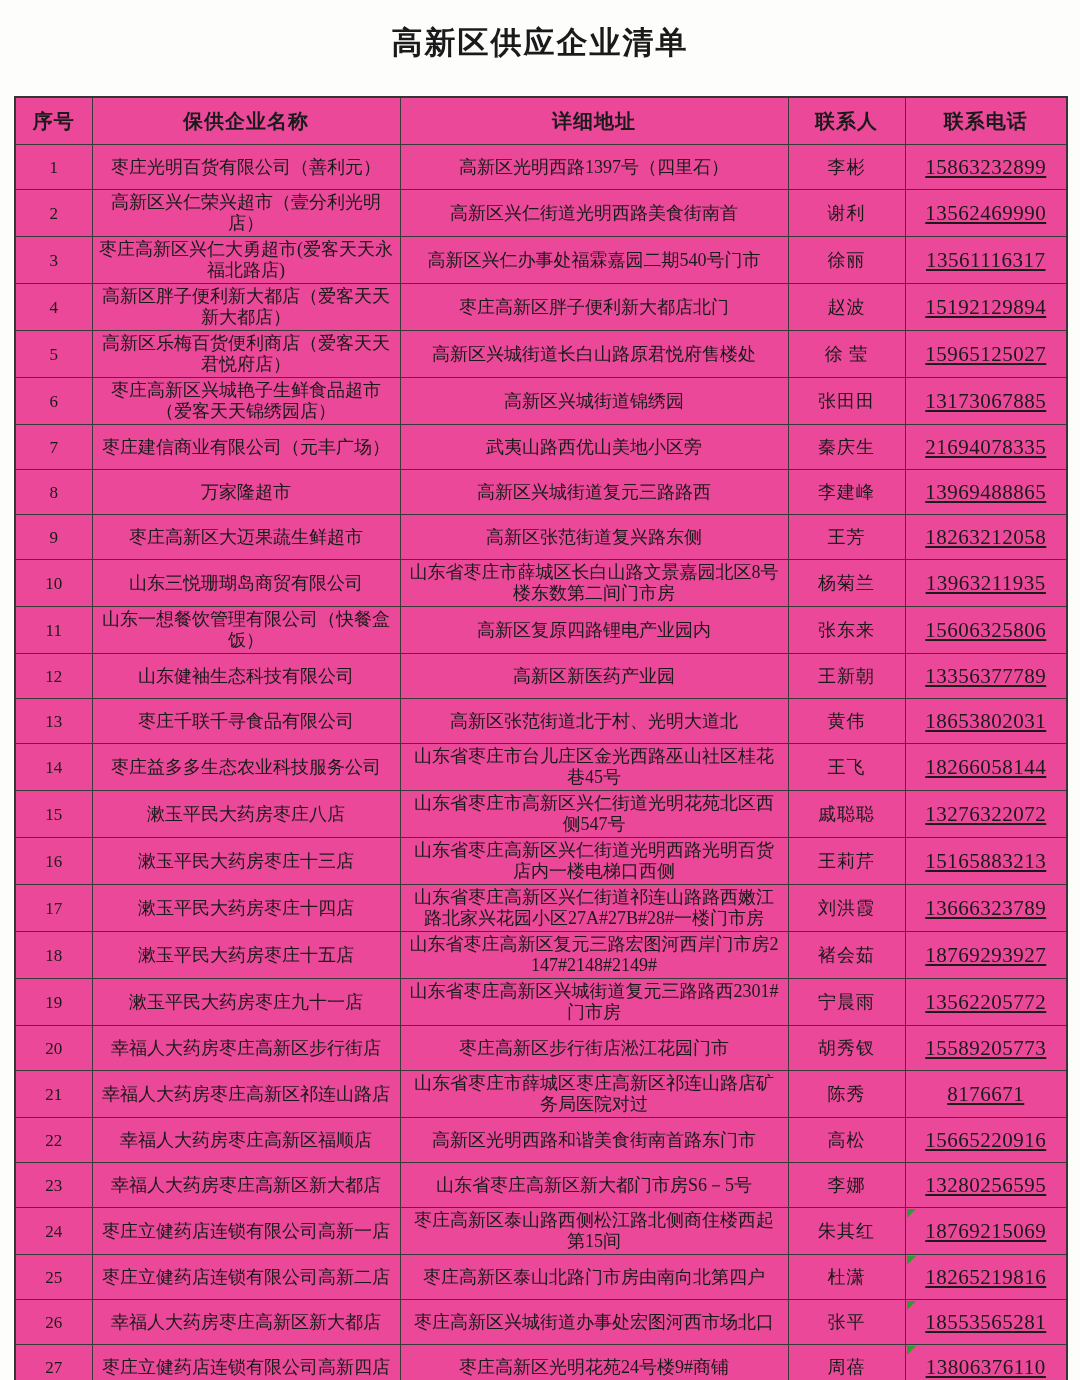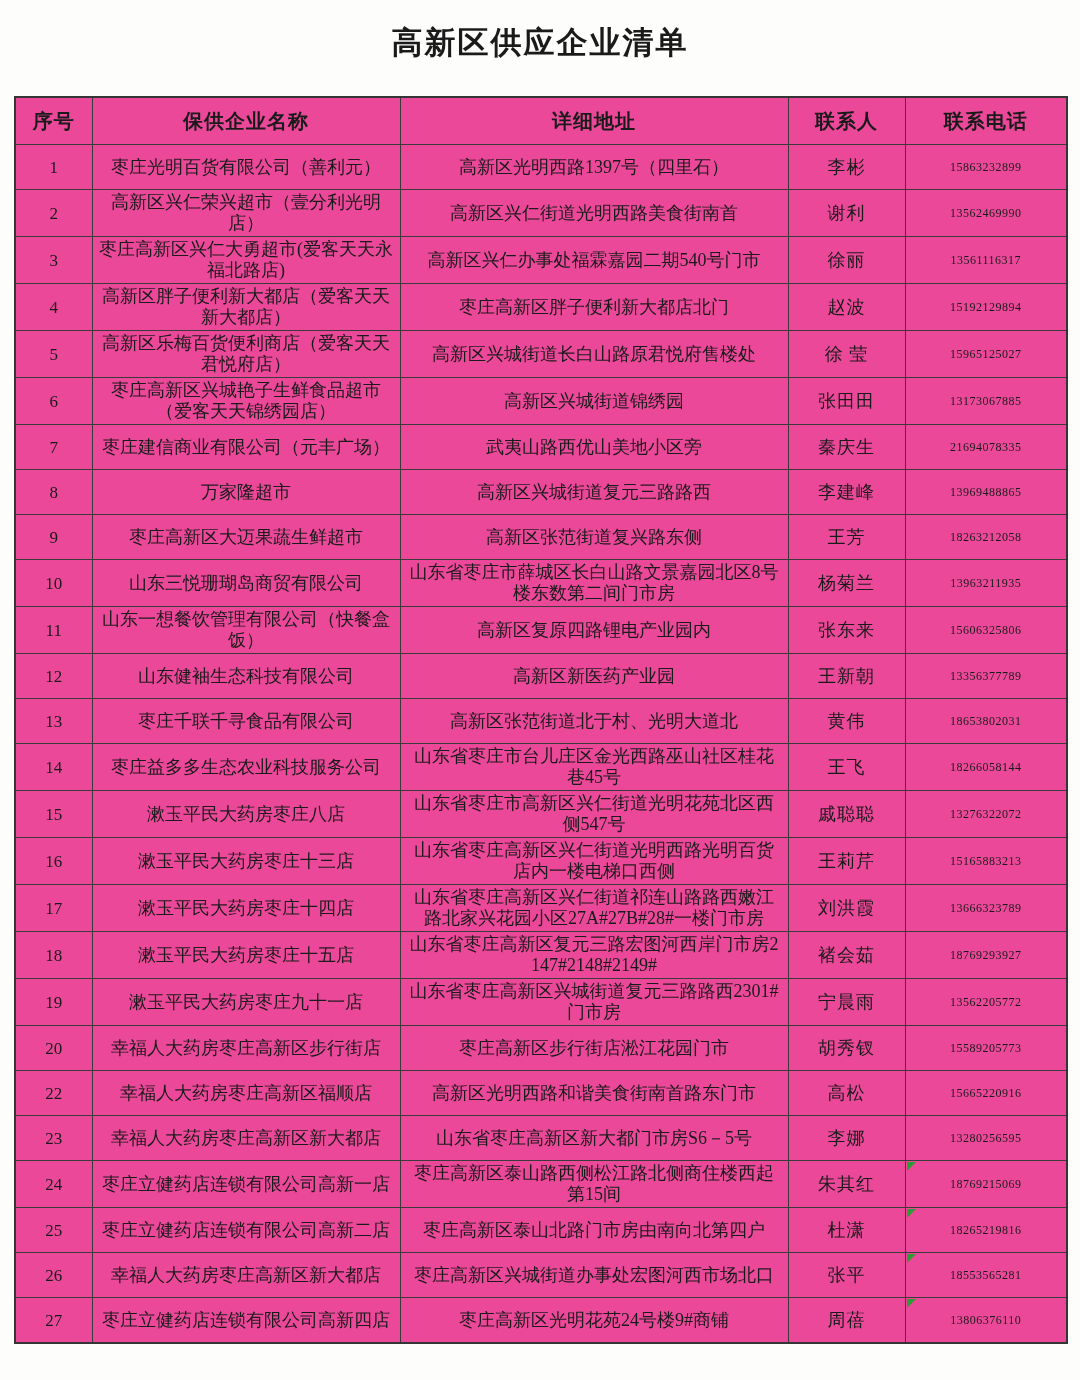--- a/index.html
+++ b/index.html
@@ -44,21 +44,21 @@
     font-weight:bold;
     height:42px;
     letter-spacing:1px;
   }
   td{
     font-size:18px;
     line-height:21px;
     height:40px;
   }
   td.c-no{font-size:17px;}
-  td.c-phone{font-size:12px;letter-spacing:0.5px;position:relative;}
+  td.c-phone{font-size:21px;letter-spacing:0.5px;position:relative;text-decoration:underline;}
   td.c-contact{letter-spacing:1px;}
   .flag{
     display:none;
     position:absolute;
     top:1px;left:1px;
     width:0;height:0;
     border-top:9px solid var(--flag-green,#2e9b33);
     border-right:9px solid transparent;
   }
   td.flagged .flag{display:block;}
@@ -221,20 +221,27 @@
     <td class="c-phone"><span>13562205772</span></td>
   </tr>
         <tr>
     <td class="c-no">20</td>
     <td class="c-name">幸福人大药房枣庄高新区步行街店</td>
     <td class="c-addr">枣庄高新区步行街店淞江花园门市</td>
     <td class="c-contact">胡秀钗</td>
     <td class="c-phone"><span>15589205773</span></td>
   </tr>
         <tr>
+    <td class="c-no">21</td>
+    <td class="c-name">幸福人大药房枣庄高新区祁连山路店</td>
+    <td class="c-addr">山东省枣庄市薛城区枣庄高新区祁连山路店矿务局医院对过</td>
+    <td class="c-contact">陈秀</td>
+    <td class="c-phone"><span>8176671</span></td>
+  </tr>
+        <tr>
     <td class="c-no">22</td>
     <td class="c-name">幸福人大药房枣庄高新区福顺店</td>
     <td class="c-addr">高新区光明西路和谐美食街南首路东门市</td>
     <td class="c-contact">高松</td>
     <td class="c-phone"><span>15665220916</span></td>
   </tr>
         <tr>
     <td class="c-no">23</td>
     <td class="c-name">幸福人大药房枣庄高新区新大都店</td>
     <td class="c-addr">山东省枣庄高新区新大都门市房S6－5号</td>

